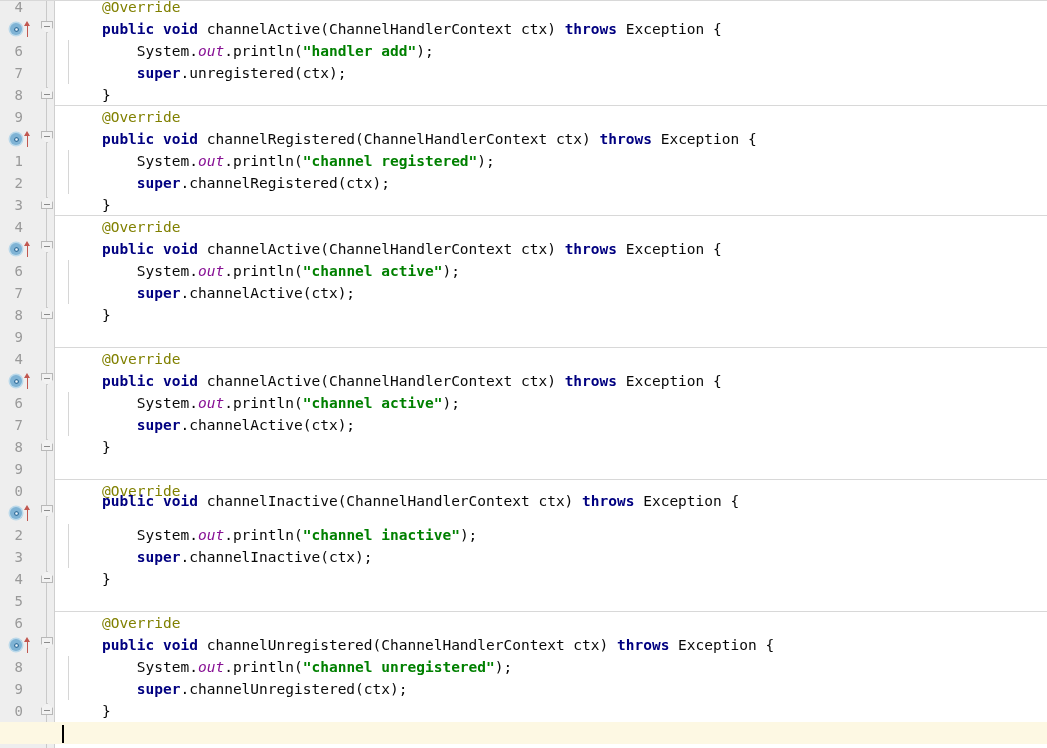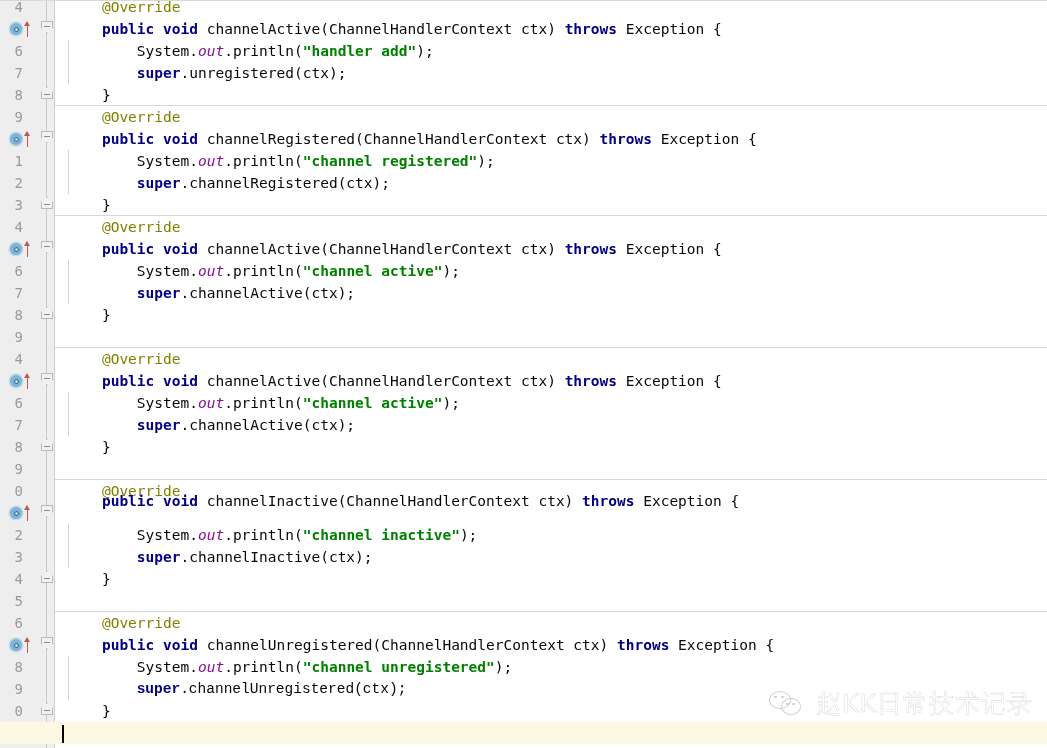--- a/index.html
+++ b/index.html
@@ -397,21 +397,21 @@
         <div class="cline" style="top: 458px;"></div>
         <div class="cline" style="top: 480px;"><span class="pln">    </span><span class="ann">@Override</span></div>
         <div class="cline" style="top: 490px;"><span class="pln">    </span><span class="k">public</span><span class="pln"> </span><span class="k">void</span><span class="pln"> channelInactive(ChannelHandlerContext ctx) </span><span class="k">throws</span><span class="pln"> Exception {</span></div>
         <div class="cline" style="top: 524px;"><span class="pln">        </span><span class="pln">System.</span><span class="fld">out</span><span class="pln">.println(</span><span class="str">"channel inactive"</span><span class="pln">);</span></div>
         <div class="cline" style="top: 546px;"><span class="pln">        </span><span class="k">super</span><span class="pln">.channelInactive(ctx);</span></div>
         <div class="cline" style="top: 568px;"><span class="pln">    </span><span class="pln">}</span></div>
         <div class="cline" style="top: 590px;"></div>
         <div class="cline" style="top: 612px;"><span class="pln">    </span><span class="ann">@Override</span></div>
         <div class="cline" style="top: 634px;"><span class="pln">    </span><span class="k">public</span><span class="pln"> </span><span class="k">void</span><span class="pln"> channelUnregistered(ChannelHandlerContext ctx) </span><span class="k">throws</span><span class="pln"> Exception {</span></div>
         <div class="cline" style="top: 656px;"><span class="pln">        </span><span class="pln">System.</span><span class="fld">out</span><span class="pln">.println(</span><span class="str">"channel unregistered"</span><span class="pln">);</span></div>
-        <div class="cline" style="top: 678px; font-family: Liberation Mono, monospace;"><span class="pln">        </span><span class="k">super</span><span class="pln">.channelUnregistered(ctx);</span></div>
+        <div class="cline" style="top: 678px;"><span class="pln">        </span><span class="k">super</span><span class="pln">.channelUnregistered(ctx);</span></div>
         <div class="cline" style="top: 700px;"><span class="pln">    </span><span class="pln">}</span></div>
         <div class="cline highlight" style="top: 722px;"><span class="hl-gutter"></span></div>
       </div>
   <div class="caret" style="top: 725px; left: 7px;"></div>
       <div class="indent-guide" style="left: 13px; top: 40px; height: 44px;"></div>
       <div class="indent-guide" style="left: 13px; top: 150px; height: 44px;"></div>
       <div class="indent-guide" style="left: 13px; top: 260px; height: 44px;"></div>
       <div class="indent-guide" style="left: 13px; top: 392px; height: 44px;"></div>
       <div class="indent-guide" style="left: 13px; top: 524px; height: 44px;"></div>
       <div class="indent-guide" style="left: 13px; top: 656px; height: 44px;"></div>
@@ -419,25 +419,14 @@
 
   <div id="separators">
       <div class="separator" style="top: 105px;"></div>
       <div class="separator" style="top: 215px;"></div>
       <div class="separator" style="top: 347px;"></div>
       <div class="separator" style="top: 479px;"></div>
       <div class="separator" style="top: 611px;"></div>
       <div class="separator top-edge" style="top: 0px;"></div>
     </div>
 
-  <div class="watermark">
-    <span class="wechat-logo">
-      <span class="bub-a"></span>
-      <span class="bub-b"></span>
-      <span class="dot d1"></span>
-      <span class="dot d2"></span>
-      <span class="dot d3"></span>
-      <span class="dot d4"></span>
-    </span>
-    <span class="wm-text">赵KK日常技术记录</span>
-  </div>
 
 </div>
 
 </body></html>

